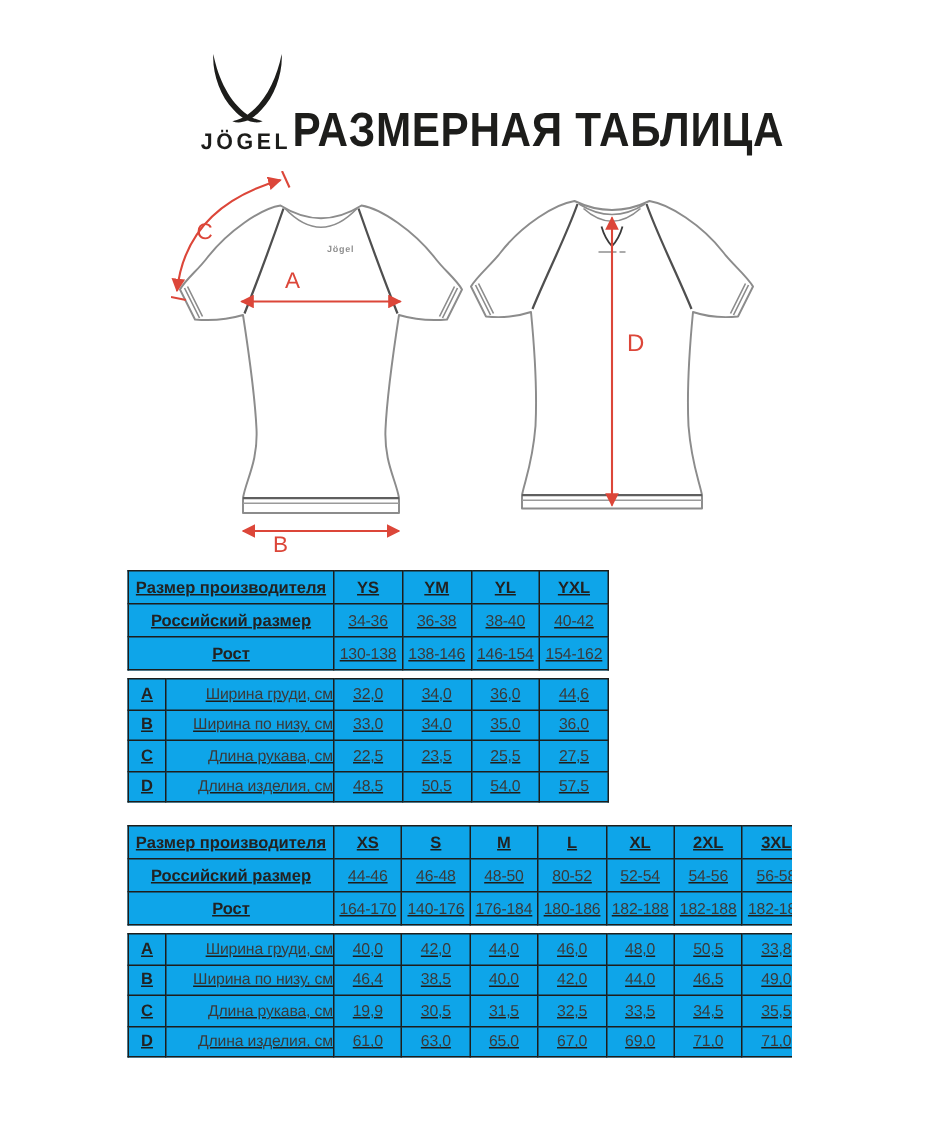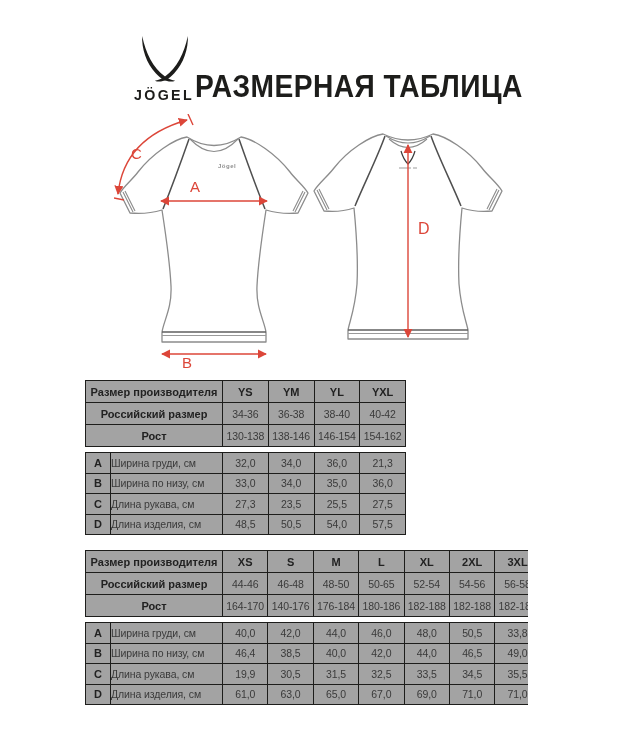--- a/index.html
+++ b/index.html
@@ -19,27 +19,27 @@
   .thin{fill:none;stroke:#8c8c8c;stroke-width:1.1;}
   .seam{fill:none;stroke:#4f4f4f;stroke-width:1.5;}
   .hemA{stroke:#5f5f5f;stroke-width:1.5;}
   .hemB{stroke:#9a9a9a;stroke-width:1;}
   .red{stroke:#dc4639;stroke-width:1.4;fill:none;}
   .redlab{fill:#dc4639;font-size:15px;font-family:"Liberation Sans",sans-serif;}
   .chestmark{fill:#8f8f8f;font-size:6px;letter-spacing:.5px;font-weight:bold;}
   .necklogo{fill:none;stroke:#3a3a3a;stroke-width:1.2;}
   .neckline{stroke:#909090;stroke-width:.9;}
   
-  .szt{position:absolute;border-collapse:collapse;table-layout:fixed;background:#a3a3a3;}
+  .szt{position:absolute;border-collapse:collapse;table-layout:fixed;background:#0ea5e9;text-decoration:underline;}
   .szt td{border:1.5px solid #1d1d1b;text-align:center;vertical-align:middle;
         font-size:10.5px;color:#3a3a3a;padding:0;letter-spacing:-.1px;overflow:hidden;white-space:nowrap;}
   .szt.head td{height:21px;}
   .szt.bodyt td{height:19.5px;}
   .szt td.b{font-weight:bold;font-size:11px;color:#222;letter-spacing:0;}
-  .szt td.lab{text-align:left;}
+  .szt td.lab{text-align:right;padding-left:10px;}
   .t1{left:85px;top:380px;width:320px;}
   .t1b{left:85px;top:452px;width:320px;}
   .t2{left:85px;top:550px;width:455px;}
   .t2b{left:85px;top:622px;width:455px;}
   col.w-span{width:137px;} col.w-letter{width:25px;} col.w-label{width:112px;}
   .t1 col.w-v,.t1b col.w-v{width:45.75px;}
   .t2 col.w-v,.t2b col.w-v{width:45.4px;}
 </style>
 </head>
 <body>
@@ -150,34 +150,34 @@
         <col class="w-v">
         <col class="w-v">
       </colgroup>
     <tbody>
       <tr>
         <td class="b">A</td>
         <td class="lab">Ширина груди, см</td>
         <td>32,0</td>
         <td>34,0</td>
         <td>36,0</td>
-        <td>21,3</td>
+        <td>44,6</td>
       </tr>
       <tr>
         <td class="b">B</td>
         <td class="lab">Ширина по низу, см</td>
         <td>33,0</td>
         <td>34,0</td>
         <td>35,0</td>
         <td>36,0</td>
       </tr>
       <tr>
         <td class="b">C</td>
         <td class="lab">Длина рукава, см</td>
-        <td>27,3</td>
+        <td>22,5</td>
         <td>23,5</td>
         <td>25,5</td>
         <td>27,5</td>
       </tr>
       <tr>
         <td class="b">D</td>
         <td class="lab">Длина изделия, см</td>
         <td>48,5</td>
         <td>50,5</td>
         <td>54,0</td>
@@ -206,21 +206,21 @@
         <td class="b">L</td>
         <td class="b">XL</td>
         <td class="b">2XL</td>
         <td class="b">3XL</td>
       </tr>
       <tr>
         <td class="b">Российский размер</td>
         <td>44-46</td>
         <td>46-48</td>
         <td>48-50</td>
-        <td>50-65</td>
+        <td>80-52</td>
         <td>52-54</td>
         <td>54-56</td>
         <td>56-58</td>
       </tr>
       <tr>
         <td class="b">Рост</td>
         <td>164-170</td>
         <td>140-176</td>
         <td>176-184</td>
         <td>180-186</td>

